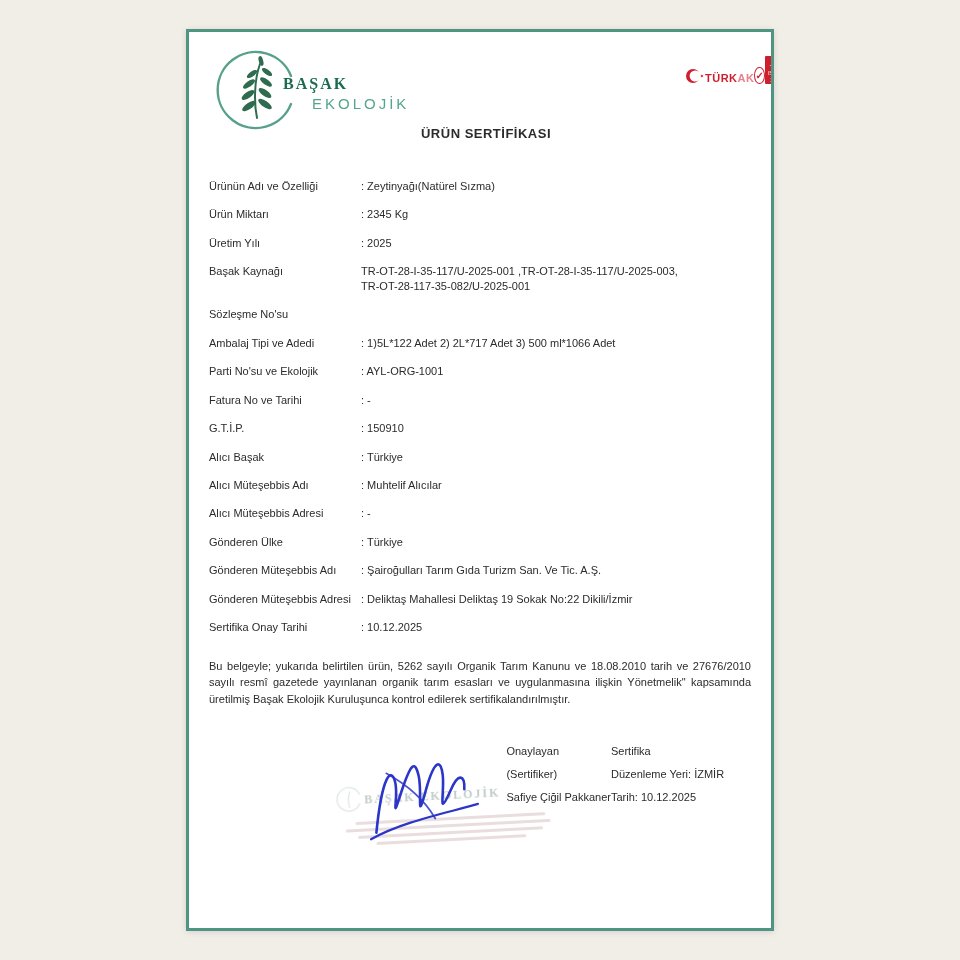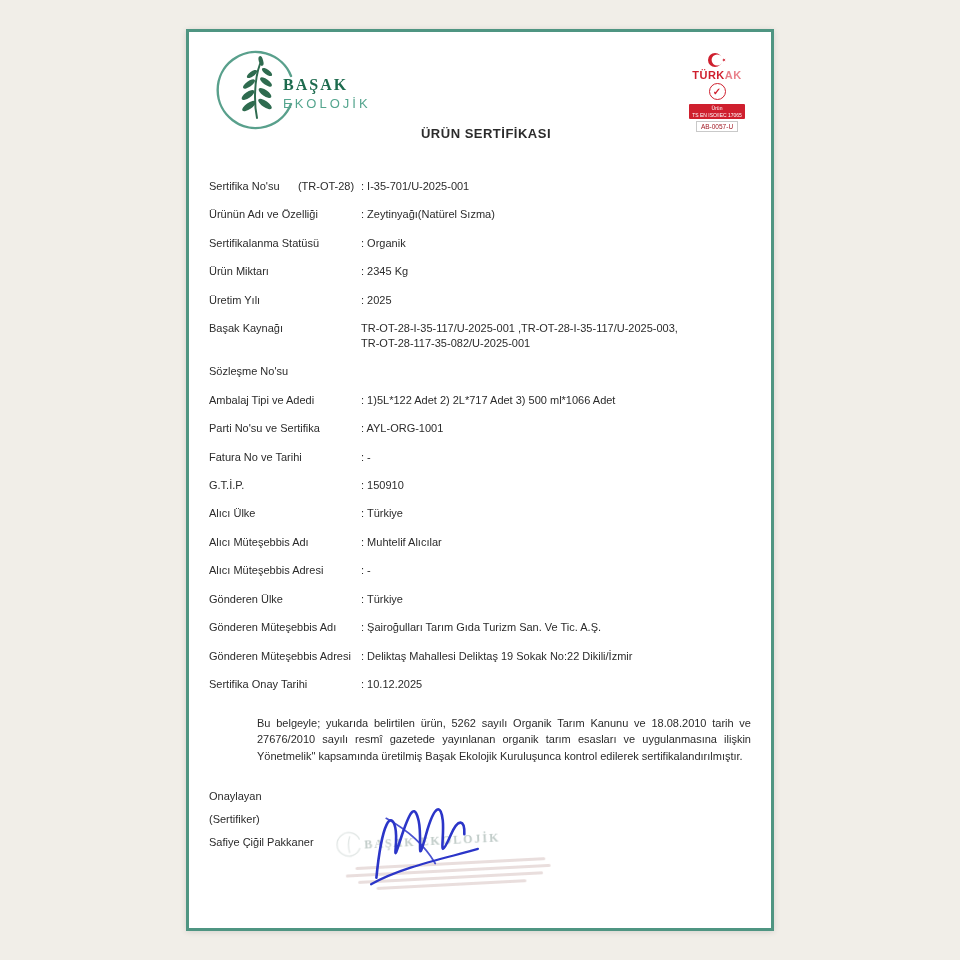--- a/index.html
+++ b/index.html
@@ -23,41 +23,41 @@
     box-sizing:border-box;
     padding:14px 20px 10px 20px;
     position:relative;
     overflow:hidden;
   }
   
   .header{position:relative;height:104px;}
   .logo{position:absolute;left:6px;top:2px;display:flex;align-items:center;}
   .logo-text{margin-left:-16px;margin-top:2px;display:flex;flex-direction:column;}
   .logo-name{font-family:"Liberation Serif", serif;font-weight:bold;font-size:16px;color:#1d6b4e;letter-spacing:2px;}
-  .logo-sub{font-size:13px;color:#54a58e;letter-spacing:3px;margin-top:2px;}
+  .logo-sub{font-size:15px;color:#54a58e;letter-spacing:3px;margin-top:2px;margin-left:29px;}
   .doc-title{position:absolute;left:12px;right:0;top:80px;text-align:center;font-weight:bold;font-size:13px;letter-spacing:.5px;}
-  .turkak{position:absolute;right:2px;top:6px;width:64px;display:flex;flex-direction:column;align-items:center;}
+  .turkak{position:absolute;right:2px;top:6px;width:64px;display:flex;flex-direction:row;align-items:flex-end;}
   .turkak-flag{position:relative;width:20px;height:16px;}
   .turkak-name{font-size:11px;font-weight:bold;letter-spacing:.5px;margin-top:1px;}
   .turkak-name .p1{color:#cf1f2e;}
   .turkak-name .p2{color:#e9808a;}
   .turkak-check{width:15px;height:15px;border:1.5px solid #cf1f2e;border-radius:50%;color:#cf1f2e;
     font-size:10px;line-height:15px;text-align:center;margin-top:2px;font-weight:bold;}
   .turkak-certbox{background:#cf1f2e;color:#fff;font-size:5px;line-height:1.3;text-align:center;
     padding:1px 3px;margin-top:4px;border-radius:1px;}
   .turkak-code{border:1px solid #c9c9c9;color:#a01722;font-size:6.5px;padding:1px 4px;margin-top:2px;}
   
   .fields{margin-top:22px;}
   .field-row{display:flex;font-size:11px;padding:6.8px 0;line-height:1.35;}
   .field-label{width:152px;flex:none;white-space:pre-wrap;}
   .field-value{flex:1;white-space:pre-wrap;}
   
-  .statement{margin-top:16px;font-size:11px;line-height:1.5;text-align:justify;margin-left:48px;}
-  
-  .signoff{position:relative;margin-top:26px;display:flex;justify-content:flex-end;font-size:11px;flex-direction:column;}
+  .statement{margin-top:16px;font-size:11px;line-height:1.5;text-align:justify;}
+  
+  .signoff{position:relative;margin-top:38px;display:flex;justify-content:flex-end;font-size:11px;}
   .sign-left div{margin-bottom:11px;}
   .sign-right{width:140px;}
   .sign-right div{margin-bottom:11px;}
   
   .stamp{
     position:absolute;left:128px;top:36px;width:230px;
     transform:rotate(-3deg);
     opacity:.55;filter:blur(.4px);
     pointer-events:none;
   }
@@ -116,34 +116,26 @@
         <span class="turkak-check">✓</span>
         <span class="turkak-certbox">
           <span>Ürün</span><br>
           <span>TS EN ISO/IEC 17065</span>
         </span>
         <span class="turkak-code">AB-0057-U</span>
       </div>
     </div>
 
     <div class="fields">
-      <div class="field-row">
-        <span class="field-label">Sertifika No'su      (TR-OT-28)</span>
-        <span class="field-value">: I-35-701/U-2025-001</span>
-      </div>
 
       <div class="field-row">
         <span class="field-label">Ürünün Adı ve Özelliği</span>
         <span class="field-value">: Zeytinyağı(Natürel Sızma)</span>
       </div>
 
-      <div class="field-row">
-        <span class="field-label">Sertifikalanma Statüsü</span>
-        <span class="field-value">: Organik</span>
-      </div>
 
       <div class="field-row">
         <span class="field-label">Ürün Miktarı</span>
         <span class="field-value">: 2345 Kg</span>
       </div>
 
       <div class="field-row">
         <span class="field-label">Üretim Yılı</span>
         <span class="field-value">: 2025</span>
       </div>
@@ -156,36 +148,36 @@
       <div class="field-row">
         <span class="field-label">Sözleşme No'su</span>
       </div>
 
       <div class="field-row">
         <span class="field-label">Ambalaj Tipi ve Adedi</span>
         <span class="field-value">: 1)5L*122 Adet 2) 2L*717 Adet 3) 500 ml*1066 Adet</span>
       </div>
 
       <div class="field-row">
-        <span class="field-label">Parti No'su ve Sertifika</span>
+        <span class="field-label">Parti No'su ve Ekolojik</span>
         <span class="field-value">: AYL-ORG-1001</span>
       </div>
 
       <div class="field-row">
         <span class="field-label">Fatura No ve Tarihi</span>
         <span class="field-value">: -</span>
       </div>
 
       <div class="field-row">
         <span class="field-label">G.T.İ.P.</span>
         <span class="field-value">: 150910</span>
       </div>
 
       <div class="field-row">
-        <span class="field-label">Alıcı Ülke</span>
+        <span class="field-label">Alıcı Başak</span>
         <span class="field-value">: Türkiye</span>
       </div>
 
       <div class="field-row">
         <span class="field-label">Alıcı Müteşebbis Adı</span>
         <span class="field-value">: Muhtelif Alıcılar</span>
       </div>
 
       <div class="field-row">
         <span class="field-label">Alıcı Müteşebbis Adresi</span>
@@ -239,16 +231,21 @@
       </div>
 
       <div class="signature">
         <svg width="140" height="95" viewBox="0 0 140 95" fill="none">
           <path d="M14 78 C 26 20, 36 14, 38 30 C 40 46, 28 74, 44 38 C 56 12, 60 10, 62 26 C 64 44, 54 76, 68 40 C 80 10, 86 12, 86 28 C 86 46, 76 72, 92 44 C 102 26, 108 30, 106 44" stroke="#2b35c8" stroke-width="2.6" stroke-linecap="round"></path>
           <path d="M8 84 C 40 70, 84 66, 118 60" stroke="#2b35c8" stroke-width="2.2" stroke-linecap="round"></path>
           <path d="M30 20 C 50 34, 66 52, 74 70" stroke="#2b35c8" stroke-width="1.8" stroke-linecap="round" opacity=".85"></path>
         </svg>
       </div>
 
+      <div class="sign-right">
+        <div>Sertifika</div>
+        <div>Düzenleme Yeri: İZMİR</div>
+        <div>Tarih:  10.12.2025</div>
+      </div>
     </div>
 
   </div>
 </div>
 
 </body></html>

